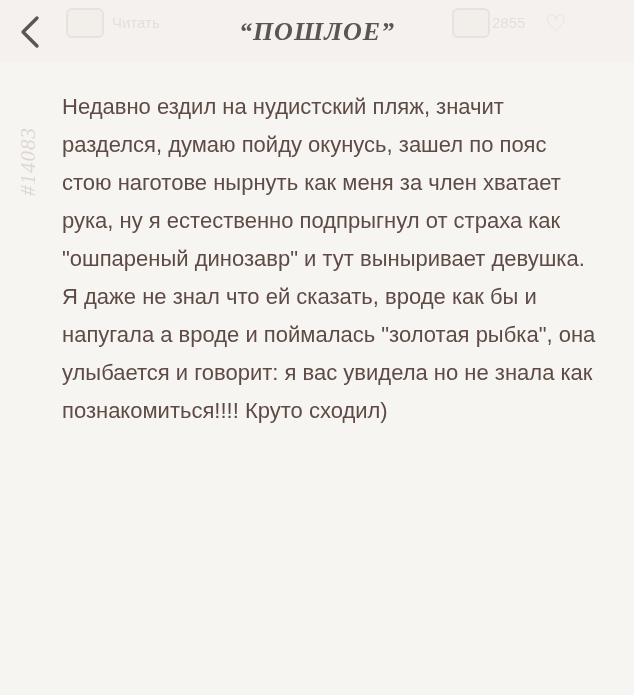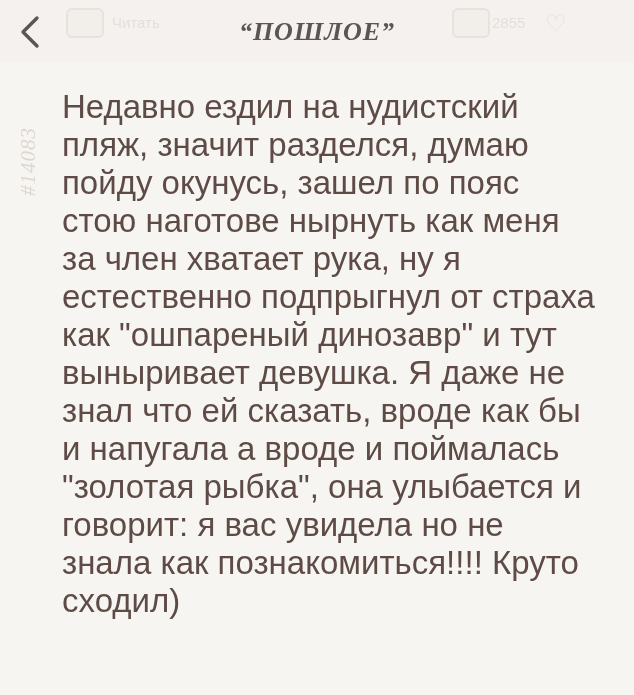--- a/index.html
+++ b/index.html
@@ -102,21 +102,21 @@
     margin-top: 110px;
   }
 
   
   .post-body {
     position: absolute;
     left: 62px;
     top: 88px;
     width: 540px;
     font-family: "Liberation Sans", sans-serif;
-    font-size: 33px;
+    font-size: 22px;
     line-height: 38px;
     color: #5e4b46;
     white-space: pre-wrap;
     word-wrap: break-word;
   }
 </style>
 </head>
 <body>
 
 <div class="topbar">

